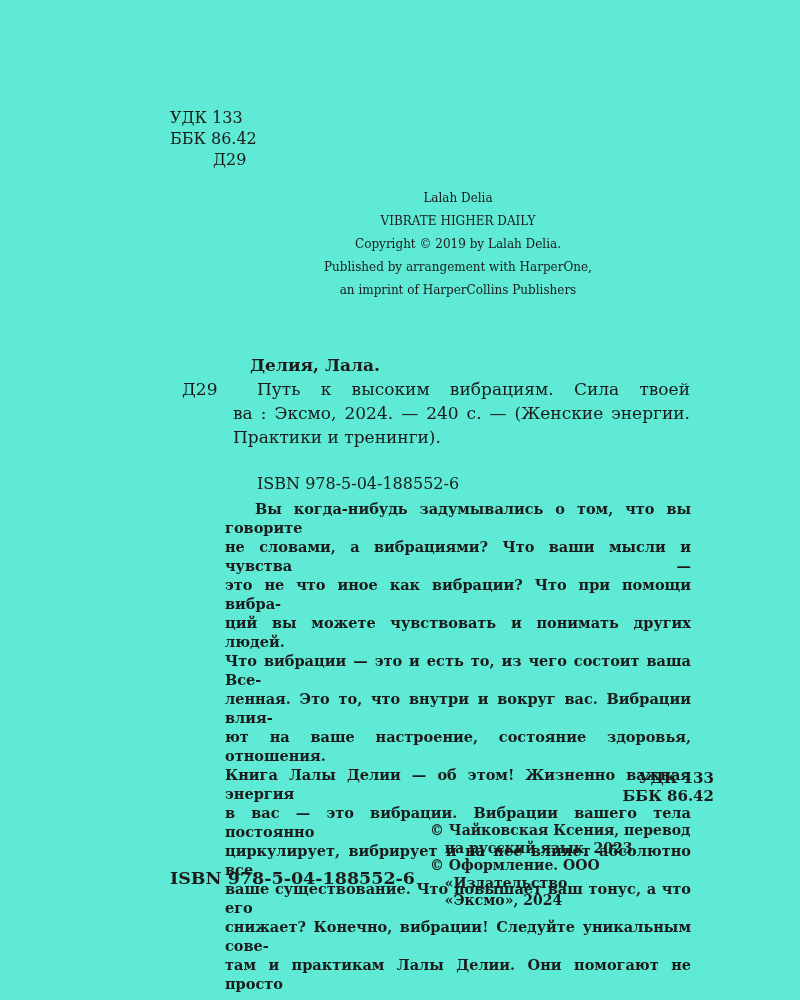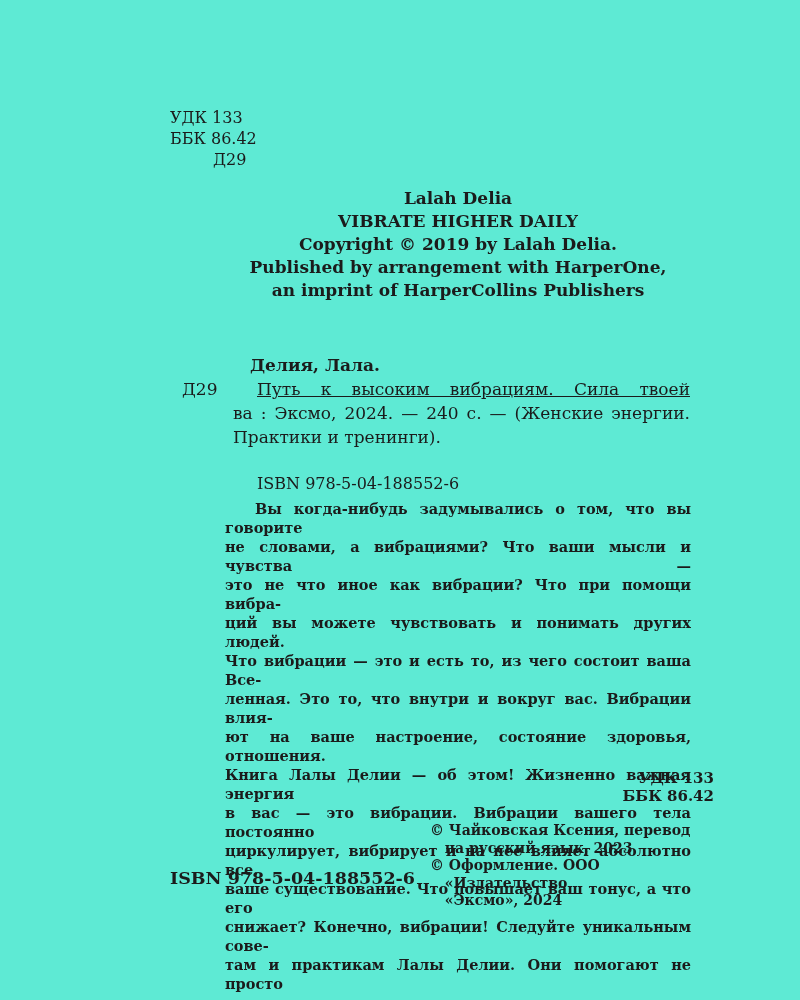--- a/index.html
+++ b/index.html
@@ -21,38 +21,37 @@
     font-size: 16px;
     line-height: 21px;
   }
   .top-codes .code-d { padding-left: 43px; }
 
   
   .original-block {
     position: absolute;
     top: 187px; left: 225px; width: 466px;
     text-align: center;
-    font-size: 17px;
+    font-size: 12px;
     line-height: 23px;
-    font-weight: bold;
   }
 
   
   .catalog {
     position: absolute;
     top: 353px; left: 182px; width: 508px;
     font-size: 17px;
     line-height: 24px;
   }
   .catalog-author { margin-left: 68px; font-weight: bold; }
   .catalog-row { position: relative; }
   .catalog-code { position: absolute; left: 0; top: 0; }
   .catalog-text { margin-left: 51px; text-align: justify; }
   .catalog-text div { text-align-last: justify; }
-  .catalog-text div:first-child { text-indent: 24px; text-decoration: underline; }
+  .catalog-text div:first-child { text-indent: 24px; }
   .catalog-text div:last-child { text-align-last: left; }
 
   .isbn-mid {
     position: absolute;
     top: 474px; left: 257px;
     font-size: 16px;
   }
 
   
   .annotation {

